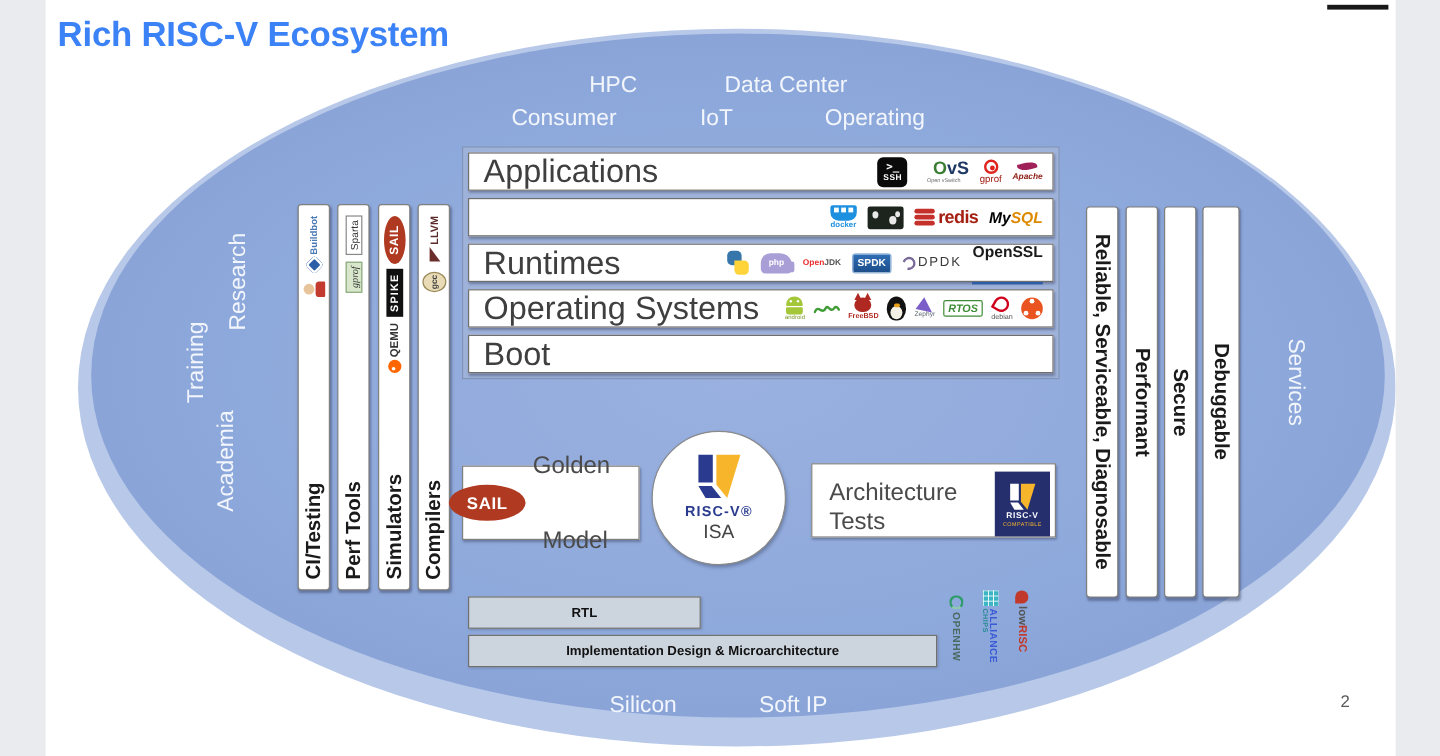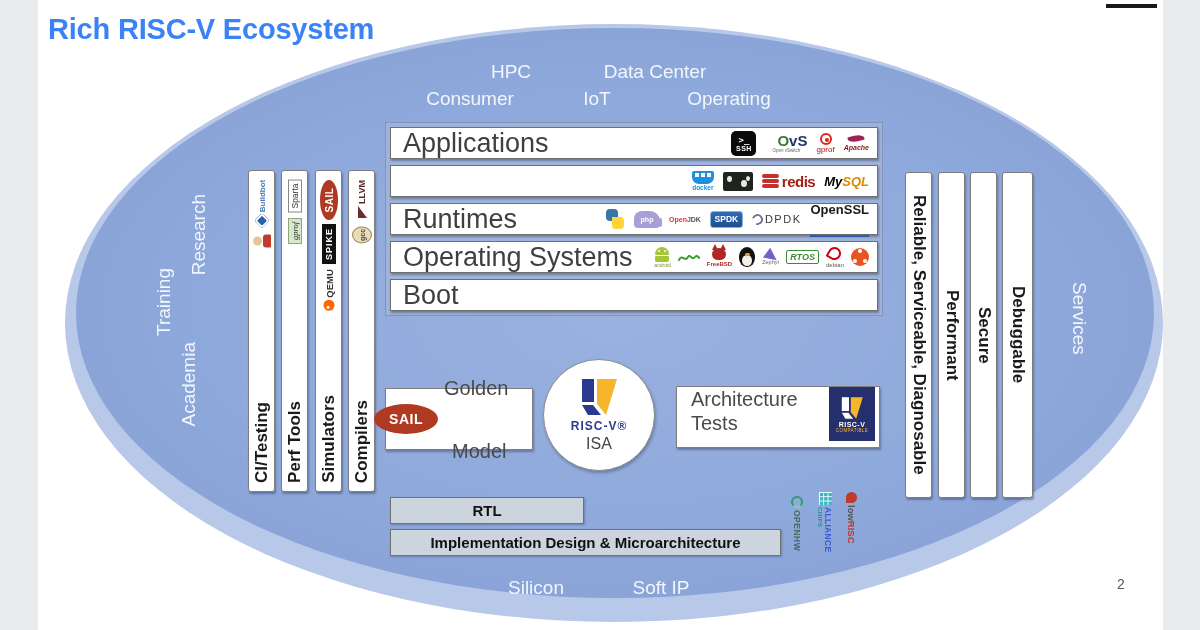--- a/index.html
+++ b/index.html
@@ -154,30 +154,30 @@
   
   .gold-box { position:absolute; left:347px; top:388px; width:148px; height:62px; background:#fff; border:1px solid #7f7f7f;
               box-shadow:1px 2px 2px rgba(50,60,90,.45); display:flex; align-items:center; }
   .gold-box .ic-sail.lg { margin-left:-12px; flex:none; }
   .gold-text { font-size:20px; color:#4a4a4a; line-height:1.2; margin-left:6px; }
   .isa-circle { position:absolute; left:505px; top:359px; width:112px; height:112px; background:#fff; border:1.5px solid #8a8a8a;
                 border-radius:50%; display:flex; flex-direction:column; align-items:center; justify-content:center; box-shadow:1px 2px 3px rgba(50,60,90,.4); }
   .riscv-brand { font-size:12px; font-weight:700; color:#2a3b8f; letter-spacing:1px; margin-top:2px; }
   .isa-label { font-size:16px; color:#444; margin-top:2px; }
   .arch-box { position:absolute; left:638px; top:386px; width:204px; height:62px; background:#fff; border:1px solid #7f7f7f;
-              box-shadow:1px 2px 2px rgba(50,60,90,.45); display:flex; align-items:flex-start; }
+              box-shadow:1px 2px 2px rgba(50,60,90,.45); display:flex; align-items:flex-end; }
   .arch-text { font-size:20px; color:#4a4a4a; line-height:1.2; padding-left:14px; }
   .compat-badge { margin-left:auto; margin-right:4px; width:46px; height:54px; background:#252f6e; display:flex;
                   flex-direction:column; align-items:center; justify-content:center; }
   .compat-badge .l1 { color:#fff; font-size:7px; font-weight:700; letter-spacing:.5px; margin-top:1px; }
   .compat-badge .l2 { color:#f7b52c; font-size:4.5px; letter-spacing:.4px; }
 
   
   .gbox { position:absolute; height:27px; background:#ccd4de; border:1.5px solid #707070; display:flex;
-          align-items:center; justify-content:center; font-size:15px; font-weight:700; color:#111; box-shadow:1px 1px 2px rgba(50,60,90,.35); }
+          align-items:center; justify-content:center; font-size:11px; font-weight:700; color:#111; box-shadow:1px 1px 2px rgba(50,60,90,.35); }
 
   .org { position:absolute; display:flex; flex-direction:column; align-items:center; gap:2px; }
   .org .vtext-down { font-weight:700; }
   .openhw-ic { width:12px; height:12px; border:2px solid #2e9c6b; border-radius:50%; border-bottom-color:#8ec9ae; }
   .openhw-txt { font-size:8.5px; color:#4a6a62; letter-spacing:.5px; }
   .chips-ic { width:13px; height:13px; background:#3bb5c4; background-image:linear-gradient(#fff 1px, transparent 1px),
               linear-gradient(90deg,#fff 1px,transparent 1px); background-size:4.3px 4.3px; }
   .chips-txt1 { font-size:6px; color:#2a8a98; letter-spacing:.4px; }
   .chips-txt2 { font-size:8.5px; color:#3b5bd6; letter-spacing:.3px; }
   .lowrisc-ic { width:11px; height:11px; background:#c0392b; border-radius:50% 50% 50% 0; }

